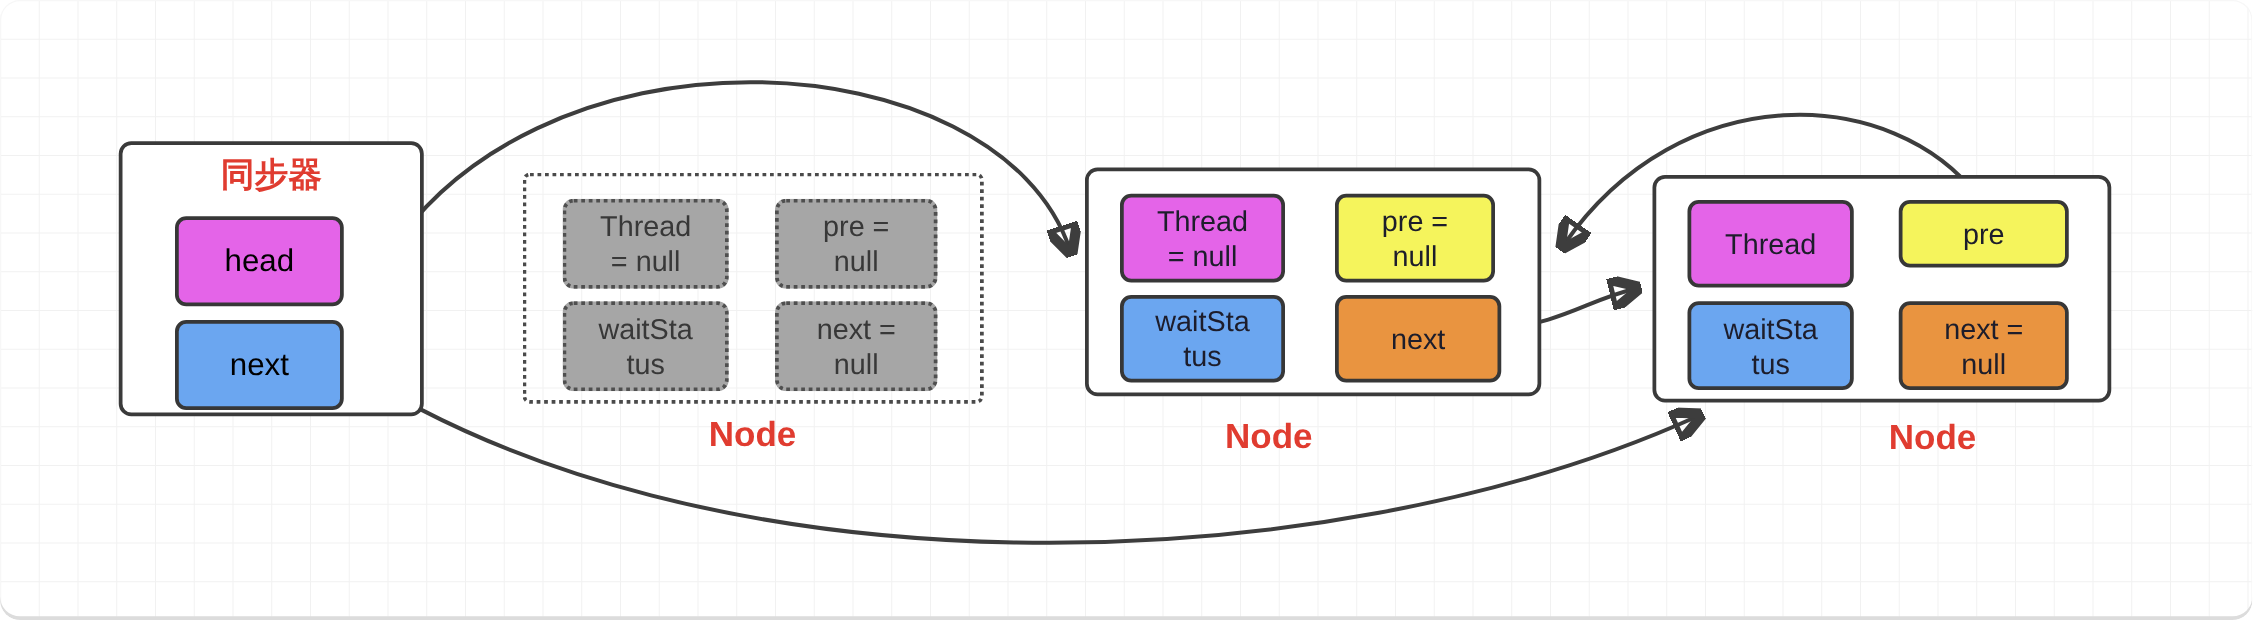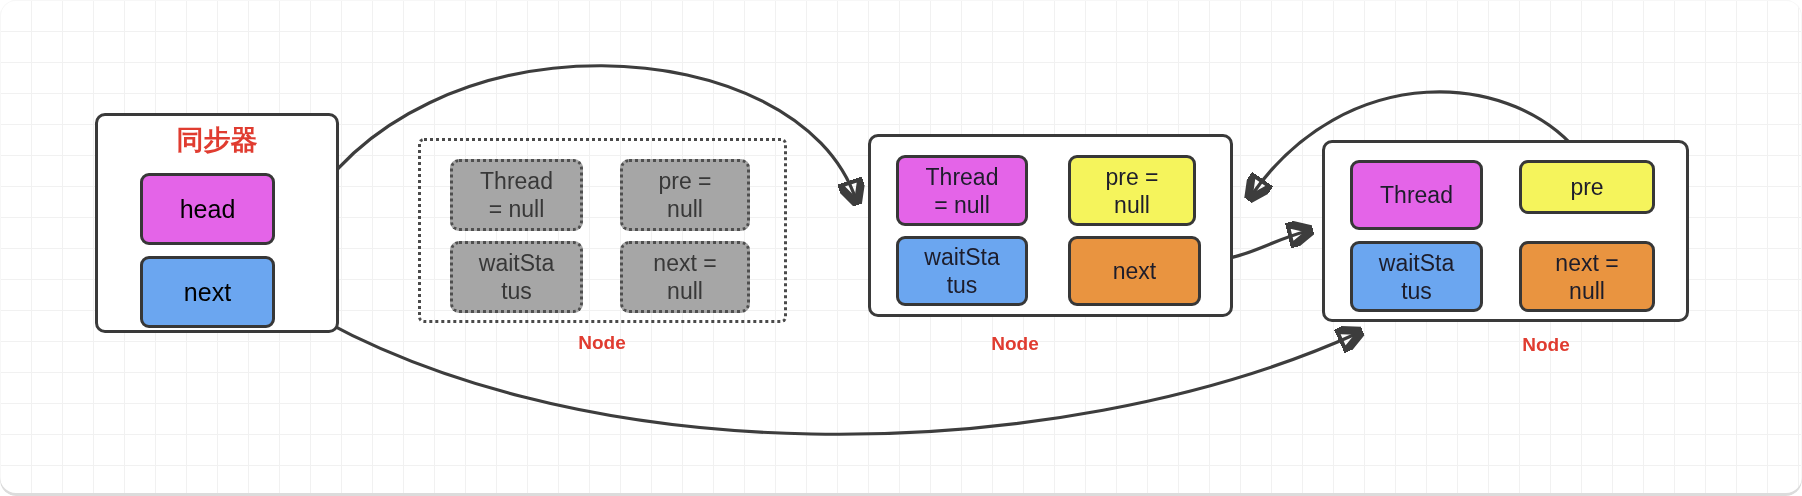--- a/index.html
+++ b/index.html
@@ -36,21 +36,21 @@
   .cell.gray{background:#a6a6a6;border:3px dotted #4f4f4f;color:#383838;}
   .cell.magenta{background:#e464e8;}
   .cell.blue{background:#6ba6f0;}
   .cell.yellow{background:#f5f45c;}
   .cell.orange{background:#e99440;}
 
   .field-label{font-size:25px;color:#000000;}
 
   .node-label{
     position:absolute;
-    font-size:19px;font-weight:bold;color:#e03c30;
+    font-size:28px;font-weight:bold;color:#e03c30;
     text-align:center;width:260px;
   }
 </style>
 </head>
 <body>
 
 <div class="canvas">
 
   <svg class="arrows" viewBox="0 0 1802 496">
     <defs>

